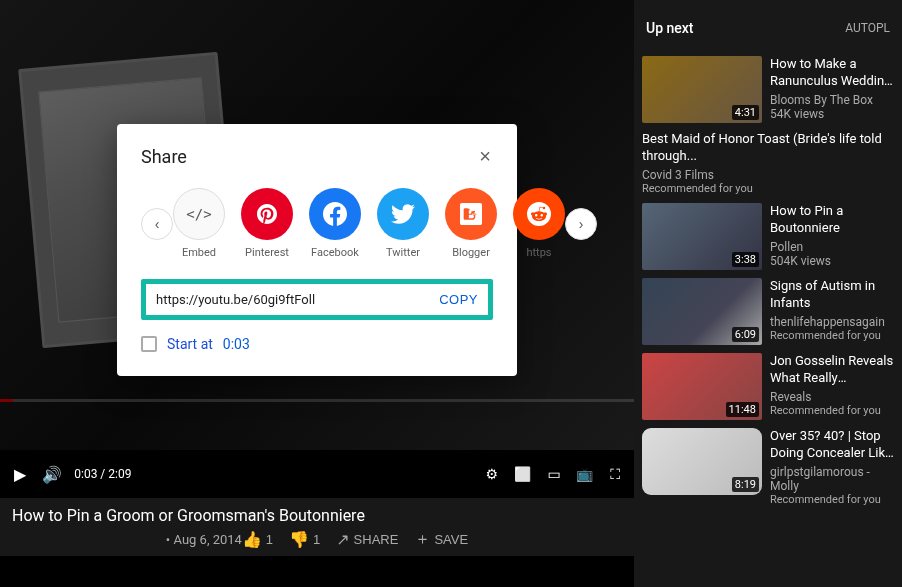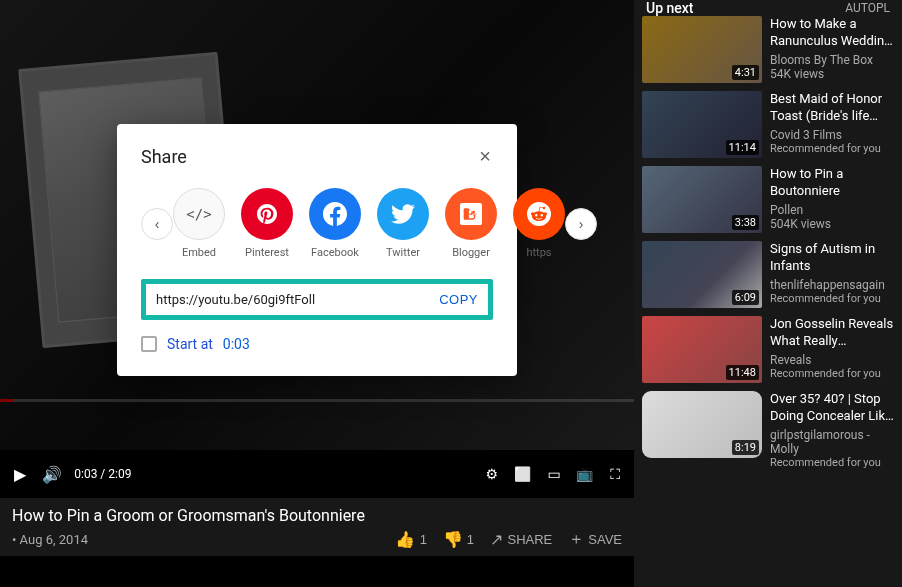--- a/index.html
+++ b/index.html
@@ -141,21 +141,21 @@
     }
     .video-title-text {
       color: #fff;
       font-size: 16px;
       font-weight: 400;
       margin-bottom: 4px;
     }
     .video-meta-row {
       display: flex;
       align-items: center;
-      justify-content: space-between;
+      justify-content: center;
     }
     .video-date {
       color: #aaa;
       font-size: 13px;
     }
     .video-actions {
       display: flex;
       gap: 16px;
       align-items: center;
     }
@@ -176,21 +176,21 @@
       flex: 1;
       background: #181818;
       overflow-y: auto;
       padding: 0 8px;
     }
 
     .sidebar-header {
       display: flex;
       justify-content: space-between;
       align-items: center;
-      padding: 0 4px;
+      padding: 20px 4px;
     }
     .up-next-label {
       color: #fff;
       font-size: 14px;
       font-weight: 500;
     }
     .autoplay-label {
       color: #aaa;
       font-size: 12px;
     }
@@ -573,23 +573,20 @@
         <span class="thumb-duration">4:31</span>
       </div>
       <div class="sidebar-item-info">
         <div class="sidebar-item-title">How to Make a Ranunculus Wedding Boutonniere</div>
         <div class="sidebar-item-channel">Blooms By The Box</div>
         <div class="sidebar-item-views">54K views</div>
       </div>
     </div>
 
     <div class="sidebar-item">
-      <div class="thumb thumb-2">
-        <span class="thumb-duration">11:14</span>
-      </div>
       <div class="sidebar-item-info">
         <div class="sidebar-item-title">Best Maid of Honor Toast (Bride's life told through...</div>
         <div class="sidebar-item-channel">Covid 3 Films</div>
         <div class="sidebar-item-rec">Recommended for you</div>
       </div>
     </div>
 
     <div class="sidebar-item">
       <div class="thumb thumb-3">
         <span class="thumb-duration">3:38</span>

